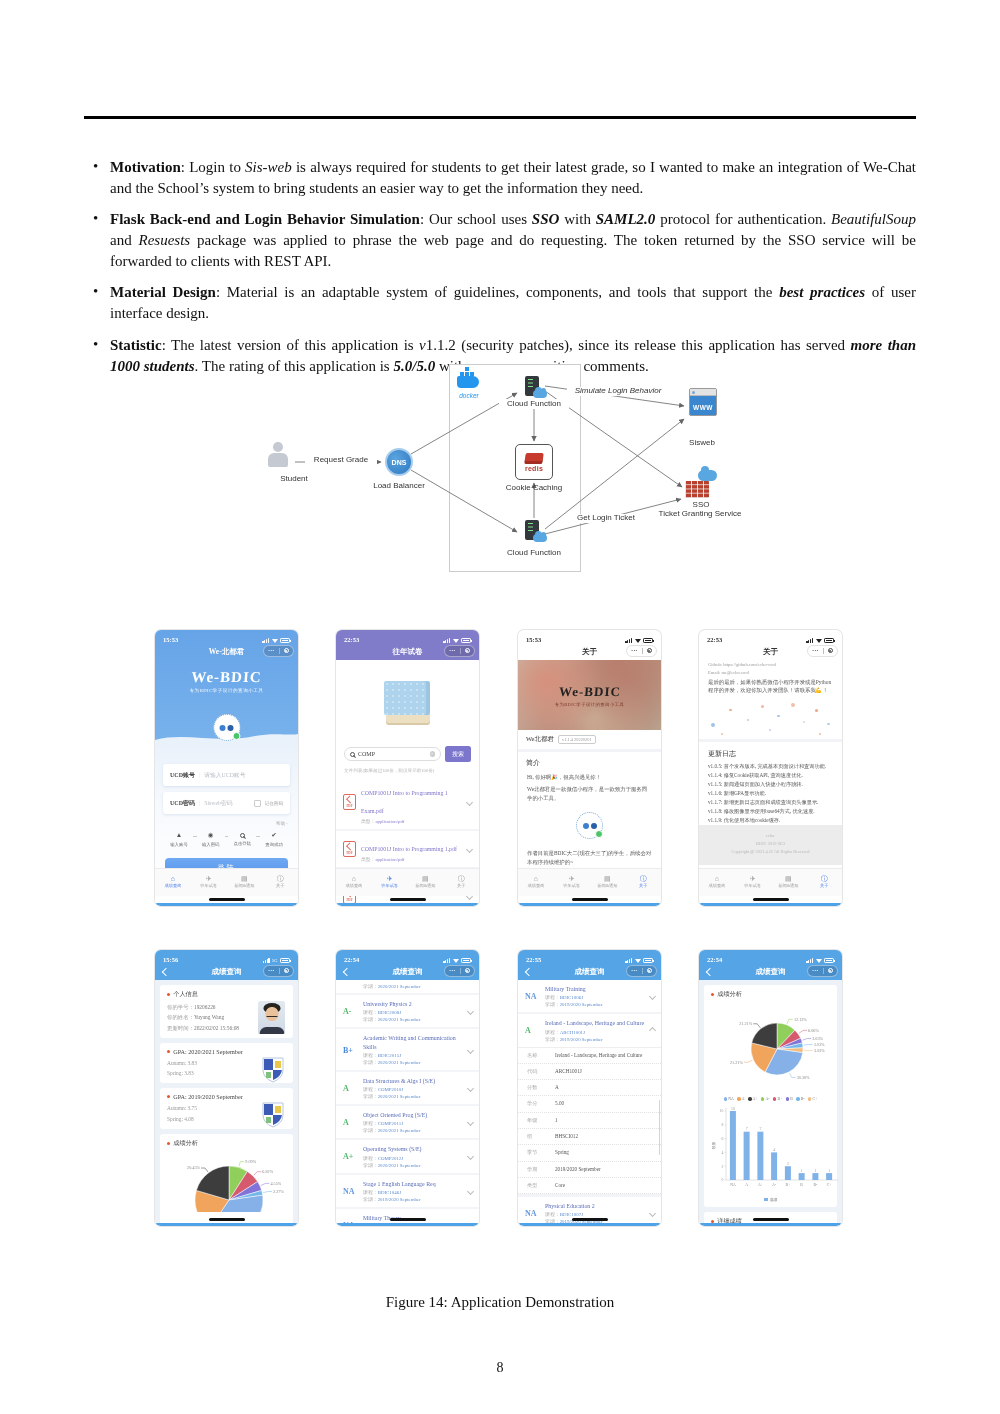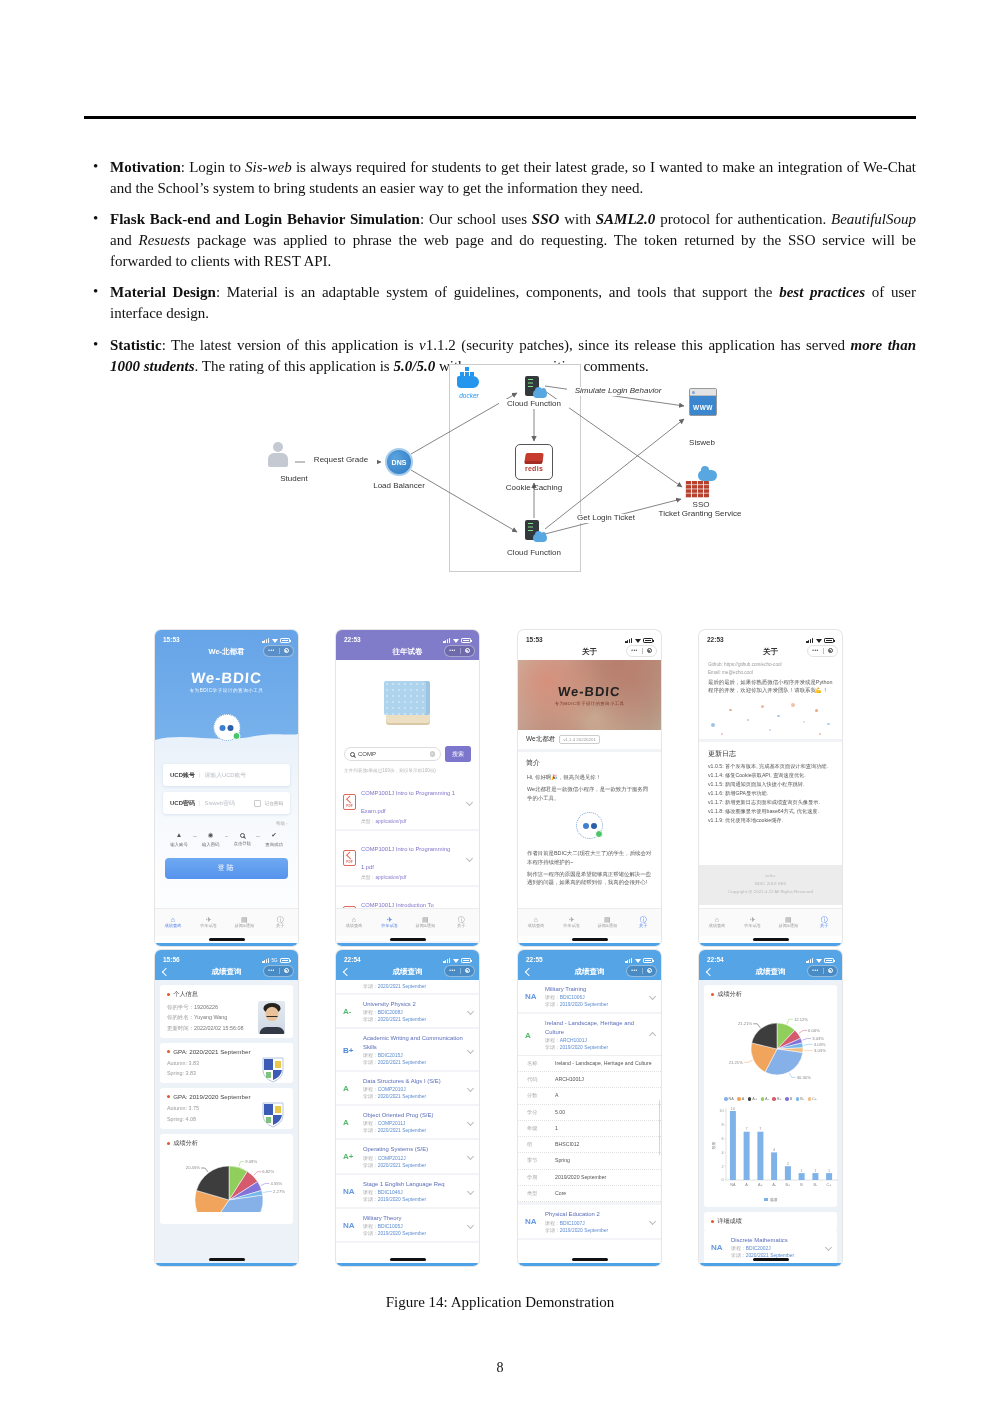--- a/index.html
+++ b/index.html
@@ -46,22 +46,22 @@
   .ssocloud::before{content:"";position:absolute;left:3px;top:-4px;width:8px;height:8px;border-radius:50%;background:#58a7e0;}
   .bricks{position:absolute;left:0;bottom:0;width:24px;height:17px;background-color:#b9402c;border-radius:1px;
           background-image:linear-gradient(0deg,#e8e8e8 0 0.8px,transparent 0.8px 100%),linear-gradient(90deg,#e8e8e8 0 0.8px,transparent 0.8px 100%);
           background-size:6px 4.2px;}
   .dockerw{position:absolute;left:204px;top:14px;width:22px;height:12px;background:#2496ed;border-radius:2px 6px 6px 4px;}
   .dockerw::before{content:"";position:absolute;top:-4.5px;left:3px;width:4px;height:4px;background:#2496ed;box-shadow:5px 0 0 #2496ed,10px 0 0 #2496ed,5px -5px 0 #2496ed;}
   .dockertx{position:absolute;left:198px;top:30px;width:36px;text-align:center;font-size:6.5px;font-style:italic;color:#2496ed;}
   .caption{position:absolute;left:0;right:0;text-align:center;font-size:15px;}
   .pagenum{position:absolute;top:1360px;left:0;right:0;text-align:center;font-size:14px;}
   
-  .phone{position:absolute;width:143px;height:316px;background:#fff;border-radius:6px;overflow:hidden;
-         box-shadow:0 0 0 1px #e5e5e5;font-family:Liberation Sans, sans-serif;color:#333;}
+  .phone{position:absolute;width:143px;height:276px;background:#fff;border-radius:6px;overflow:hidden;
+         box-shadow:0 0 0 1px #e5e5e5;font-family:Liberation Serif, serif;color:#333;}
   .sbar{height:13px;display:flex;justify-content:space-between;align-items:flex-end;padding:3px 8px 0;box-sizing:border-box;}
   .time{font-size:6.5px;font-weight:bold;line-height:1;}
   .sics{display:flex;gap:2.5px;align-items:flex-end;}
   .sg{display:flex;align-items:flex-end;gap:0.6px;}
   .sg i{width:1.2px;background:currentColor;display:block;border-radius:0.5px;}
   .sg i:nth-child(1){height:2px}.sg i:nth-child(2){height:3px}.sg i:nth-child(3){height:4px}.sg i:nth-child(4){height:5px}
   .wf{width:0;height:0;border-left:3.5px solid transparent;border-right:3.5px solid transparent;border-top:4.5px solid currentColor;}
   .bt{width:10px;height:5px;border:0.7px solid currentColor;border-radius:1.2px;position:relative;box-sizing:border-box;}
   .bt::before{content:"";position:absolute;left:0.6px;top:0.6px;bottom:0.6px;width:6px;background:currentColor;}
   .bt::after{content:"";position:absolute;right:-1.6px;top:1.2px;width:1px;height:2px;background:currentColor;}

